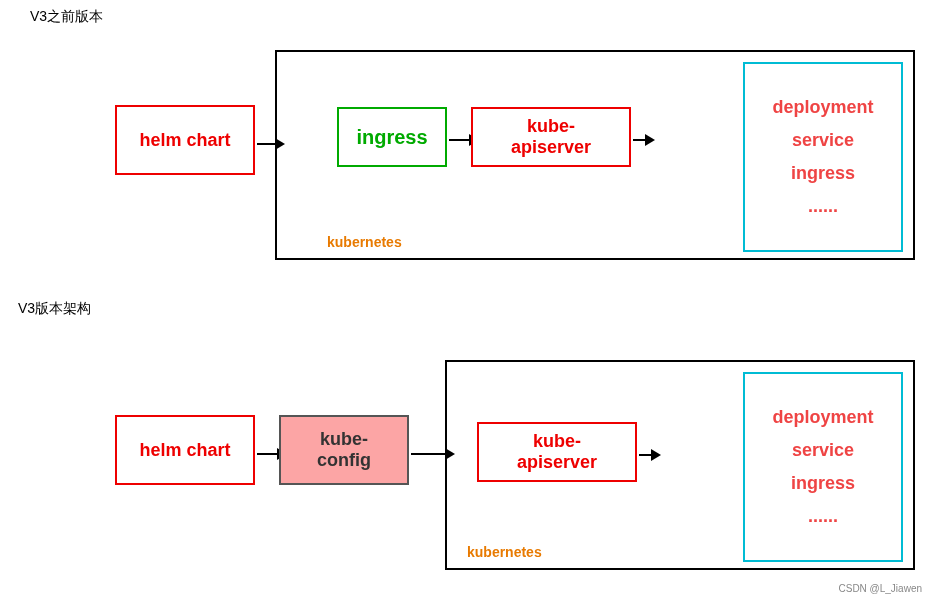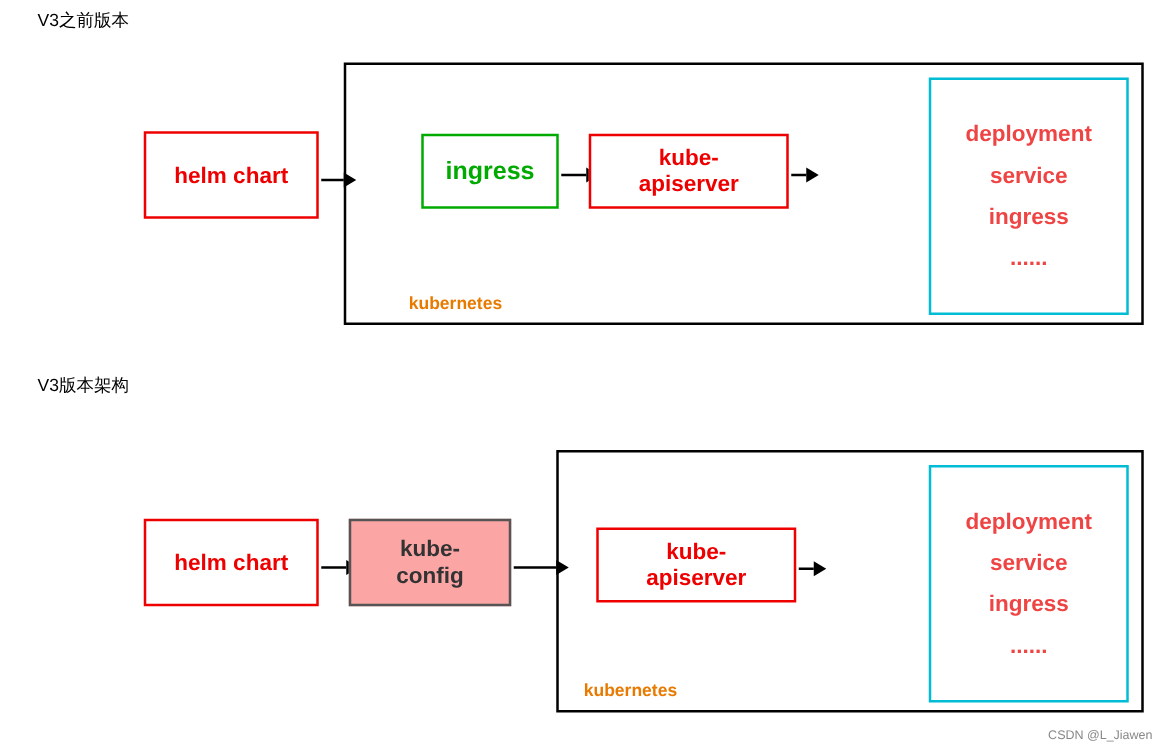--- a/index.html
+++ b/index.html
@@ -205,21 +205,21 @@
         <span class="resource-item">service</span>
         <span class="resource-item">ingress</span>
         <span class="resource-item">......</span>
       </div>
     </div>
 
     <div class="k8s-label-top">kubernetes</div>
   </div>
 </div>
 
-<div class="section-title" style="top: 300px; left: 30px;">V3版本架构</div>
+<div class="section-title" style="top: 300px; left: 18px;">V3版本架构</div>
 
 <div class="diagram-bottom">
 
   <div class="box-red" style="left: 110px; top: 75px; width: 140px; height: 70px; display:flex; align-items:center; justify-content:center;">helm chart</div>
 
   <div class="arrow" style="left: 252px; top: 108px;">
     <div class="arrow-line" style="width: 20px;"></div>
     <div class="arrow-head"></div>
   </div>
 

